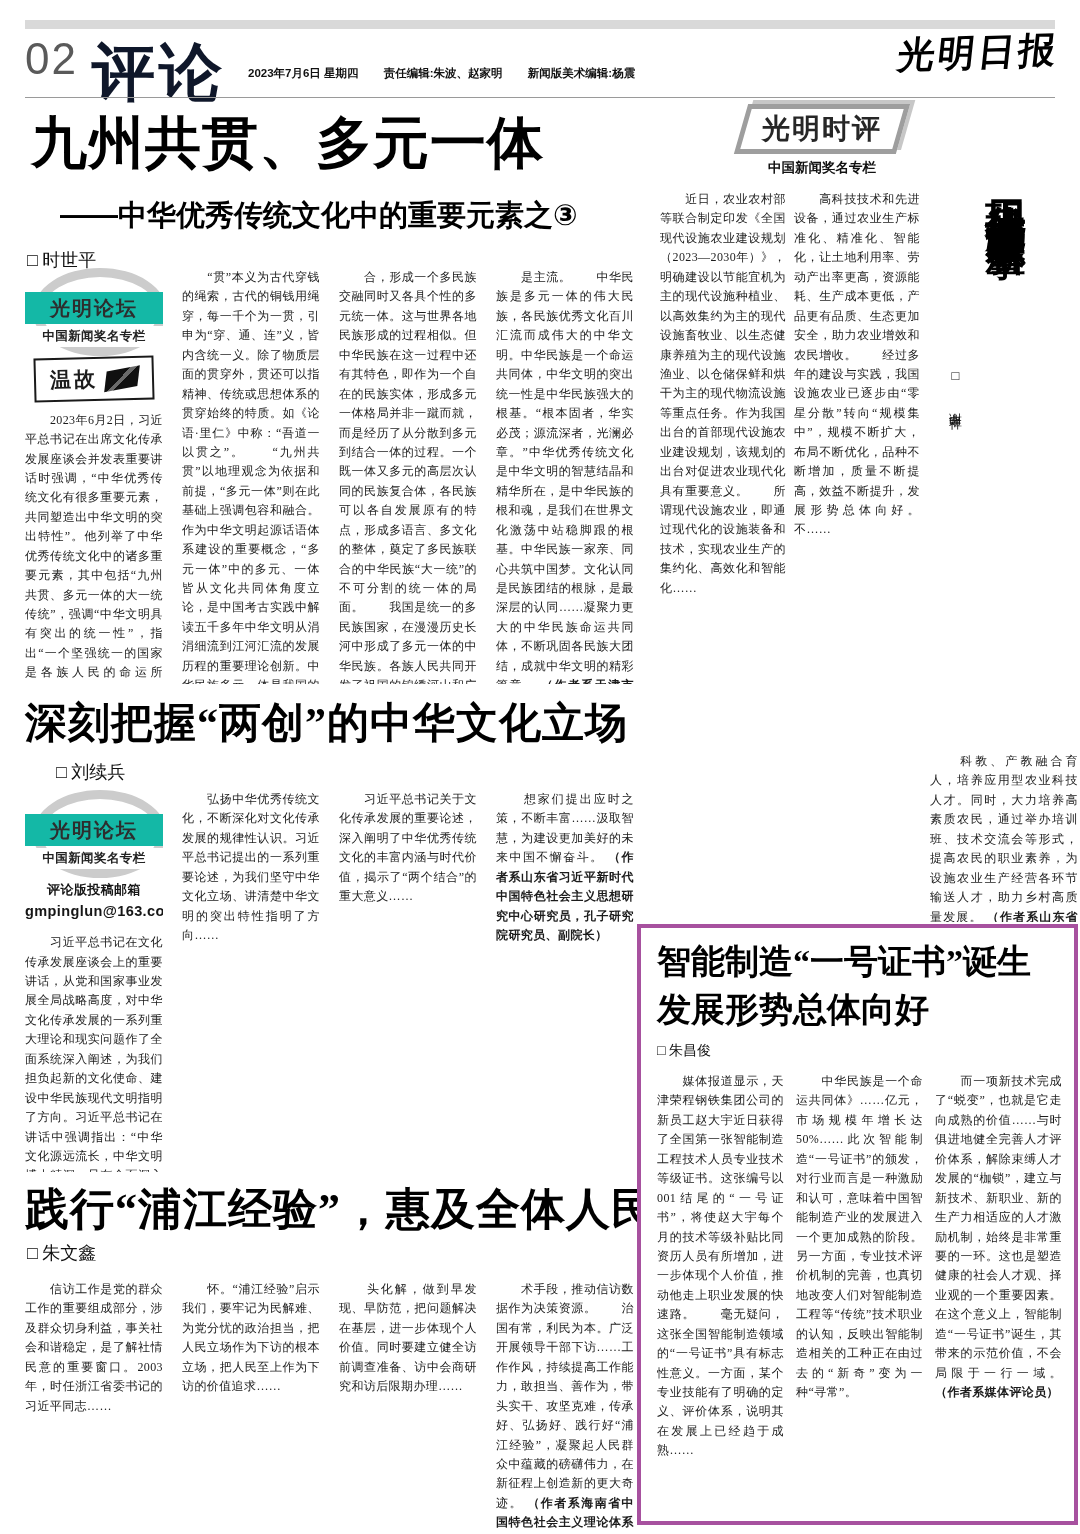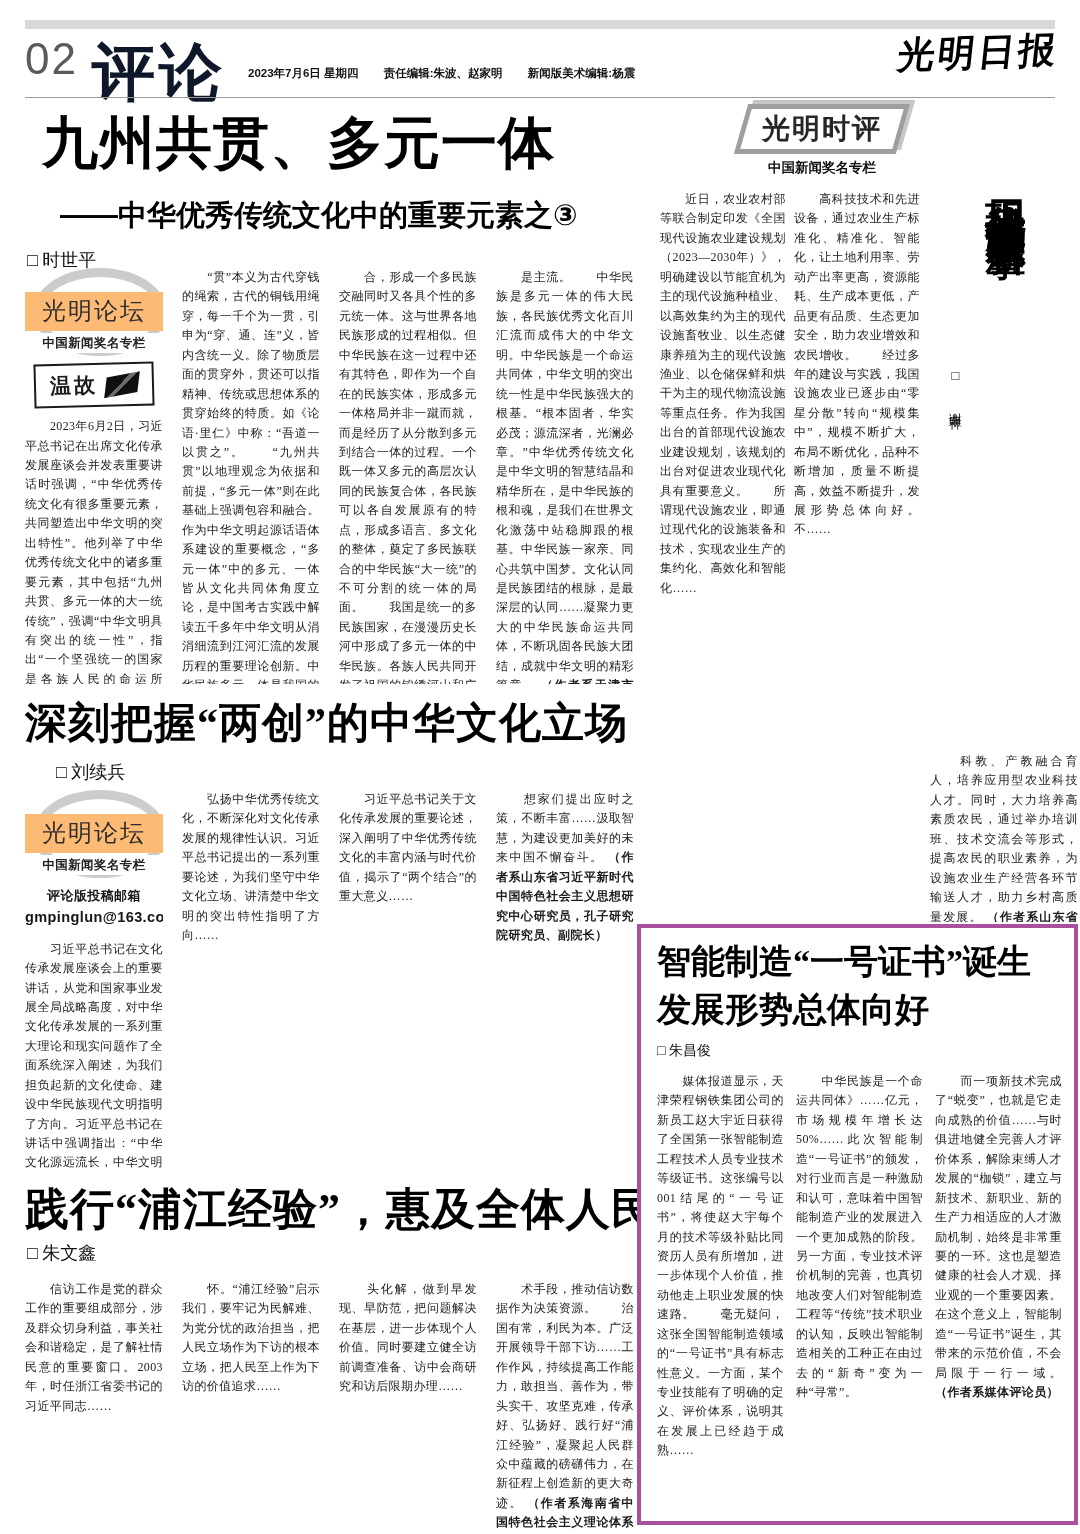--- a/index.html
+++ b/index.html
@@ -24,21 +24,21 @@
   .byline{font-size:18px;color:#111;}
   
   .col{position:absolute;overflow:hidden;text-align:justify;font-size:12px;line-height:1.62;
        letter-spacing:0.4px;color:#1c1c1c;}
   .attr{font-weight:700;}
   
   .forumbox{position:relative;width:138px;text-align:center;padding-top:10px;margin-bottom:10px;}
   .ring{position:absolute;left:8px;top:0px;width:116px;height:70px;border:9px solid #cccccc;
         border-radius:50%;z-index:0;}
   .forum-title{position:relative;z-index:1;font-family:"Liberation Sans","DejaVu Sans",sans-serif;
-               font-weight:400;font-size:24px;letter-spacing:2px;color:#2d2d2d;background:#fdba74;margin-top:14px;}
+               font-weight:700;font-size:20px;letter-spacing:2px;color:#2d2d2d;background:#14b8a6;margin-top:14px;}
   .forum-sub{position:relative;z-index:1;font-family:"Liberation Sans","DejaVu Sans",sans-serif;
              font-weight:700;font-size:12.5px;color:#222;background:#fff;margin-top:2px;}
   .wengu{position:relative;z-index:1;display:flex;align-items:center;justify-content:center;gap:8px;
          border:2.5px solid #1a1a1a;padding:3px 6px;margin:10px auto 0;width:104px;
          transform:rotate(-1.5deg);background:#fff;}
   .wengu-text{font-weight:900;font-size:21px;letter-spacing:3px;}
   .book-icon{display:inline-block;width:32px;height:21px;
              background:linear-gradient(135deg,#101010 44%,#6a6a6a 44%,#6a6a6a 56%,#101010 56%);
              transform:skewX(-18deg) rotate(-10deg);}
   .mailbox-label{position:relative;z-index:1;font-family:"Liberation Sans","DejaVu Sans",sans-serif;
@@ -74,21 +74,21 @@
   <div class="abs pagenum">02</div>
   <div class="abs section">评论</div>
   <div class="abs dateline">
     <span>2023年7月6日 星期四</span>
     <span>责任编辑:朱波、赵家明</span>
     <span>新闻版美术编辑:杨震</span>
   </div>
   <div class="abs masthead">光明日报</div>
   <div class="abs hrule"></div>
 
-  <div class="abs headline" style="left:42px;top:113px;font-size:56px;">九州共贯、多元一体</div>
+  <div class="abs headline" style="left:31px;top:113px;font-size:56px;">九州共贯、多元一体</div>
   <div class="abs subhead" style="left:60px;top:196px;font-size:29px;">——中华优秀传统文化中的重要元素之③</div>
   <div class="abs byline" style="left:27px;top:248px;">□ 时世平</div>
 
   <div class="col" style="left:25px;top:268px;width:138px;height:416px;">
     <div class="forumbox">
       <div class="ring"></div>
       <div class="forum-title">光明论坛</div>
       <div class="forum-sub">中国新闻奖名专栏</div>
       <div class="wengu">
         <span class="wengu-text">温故</span>

